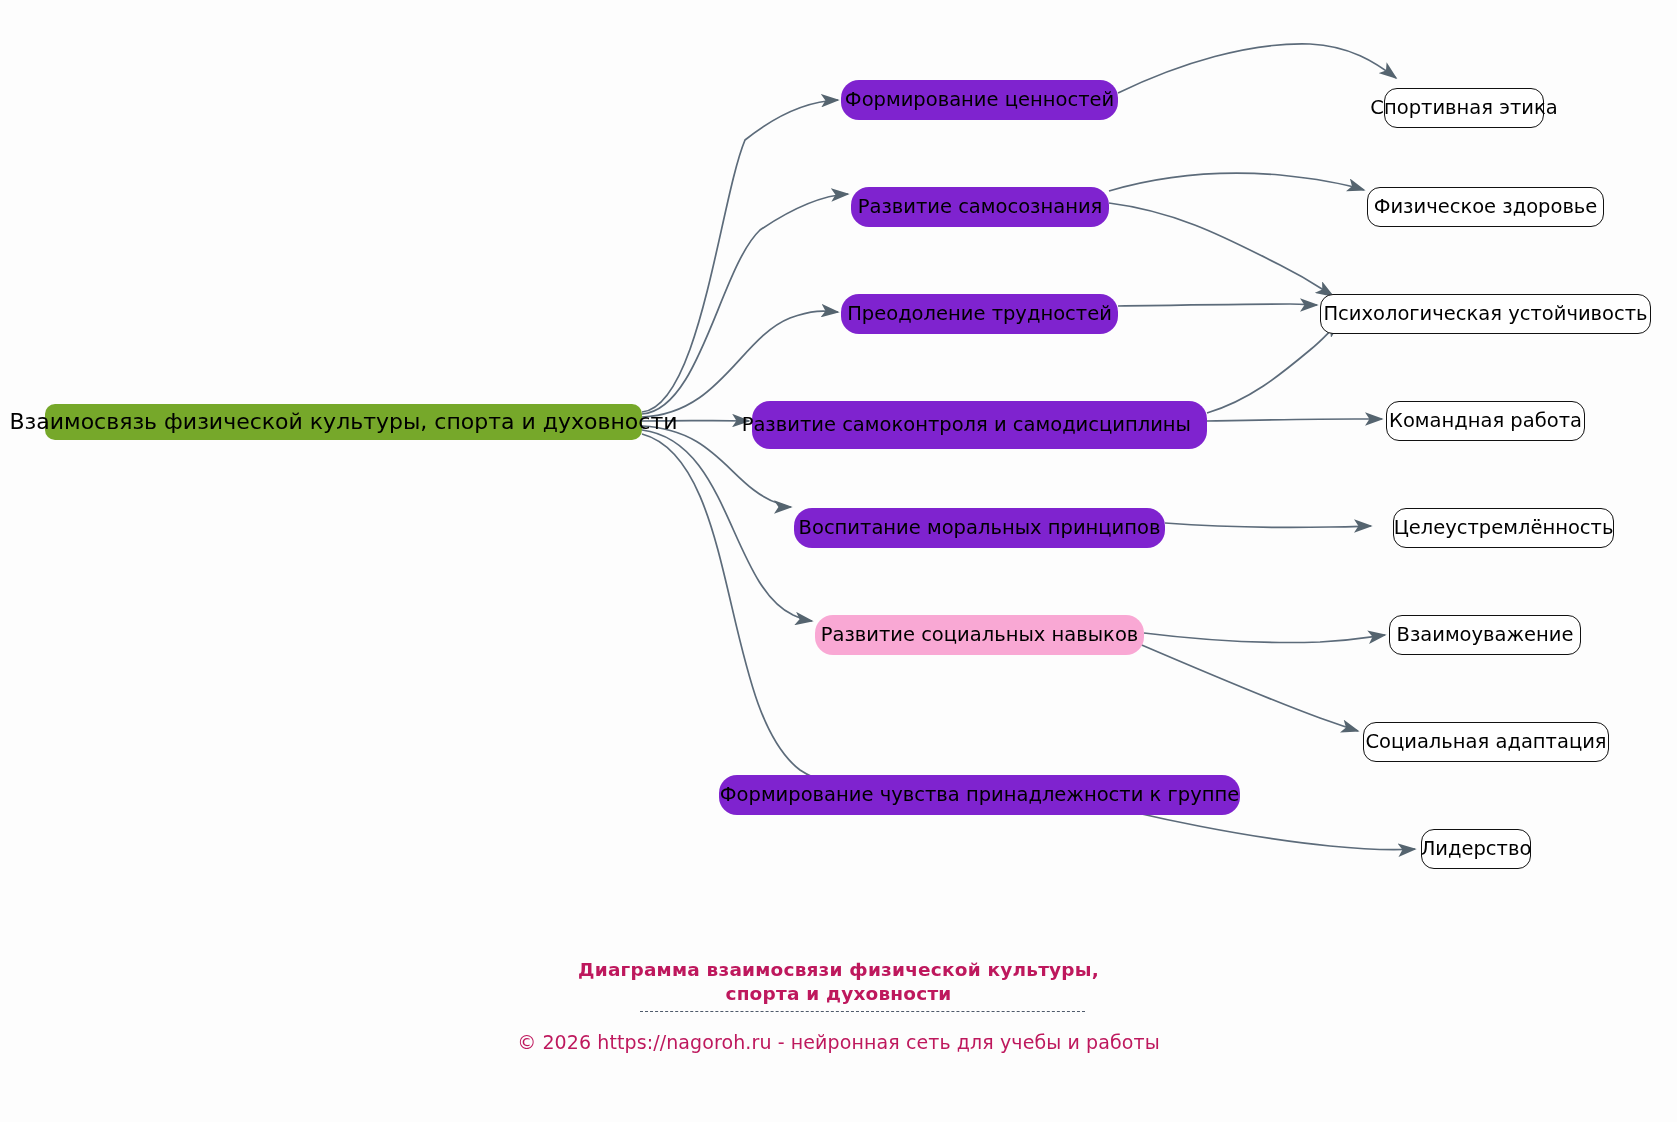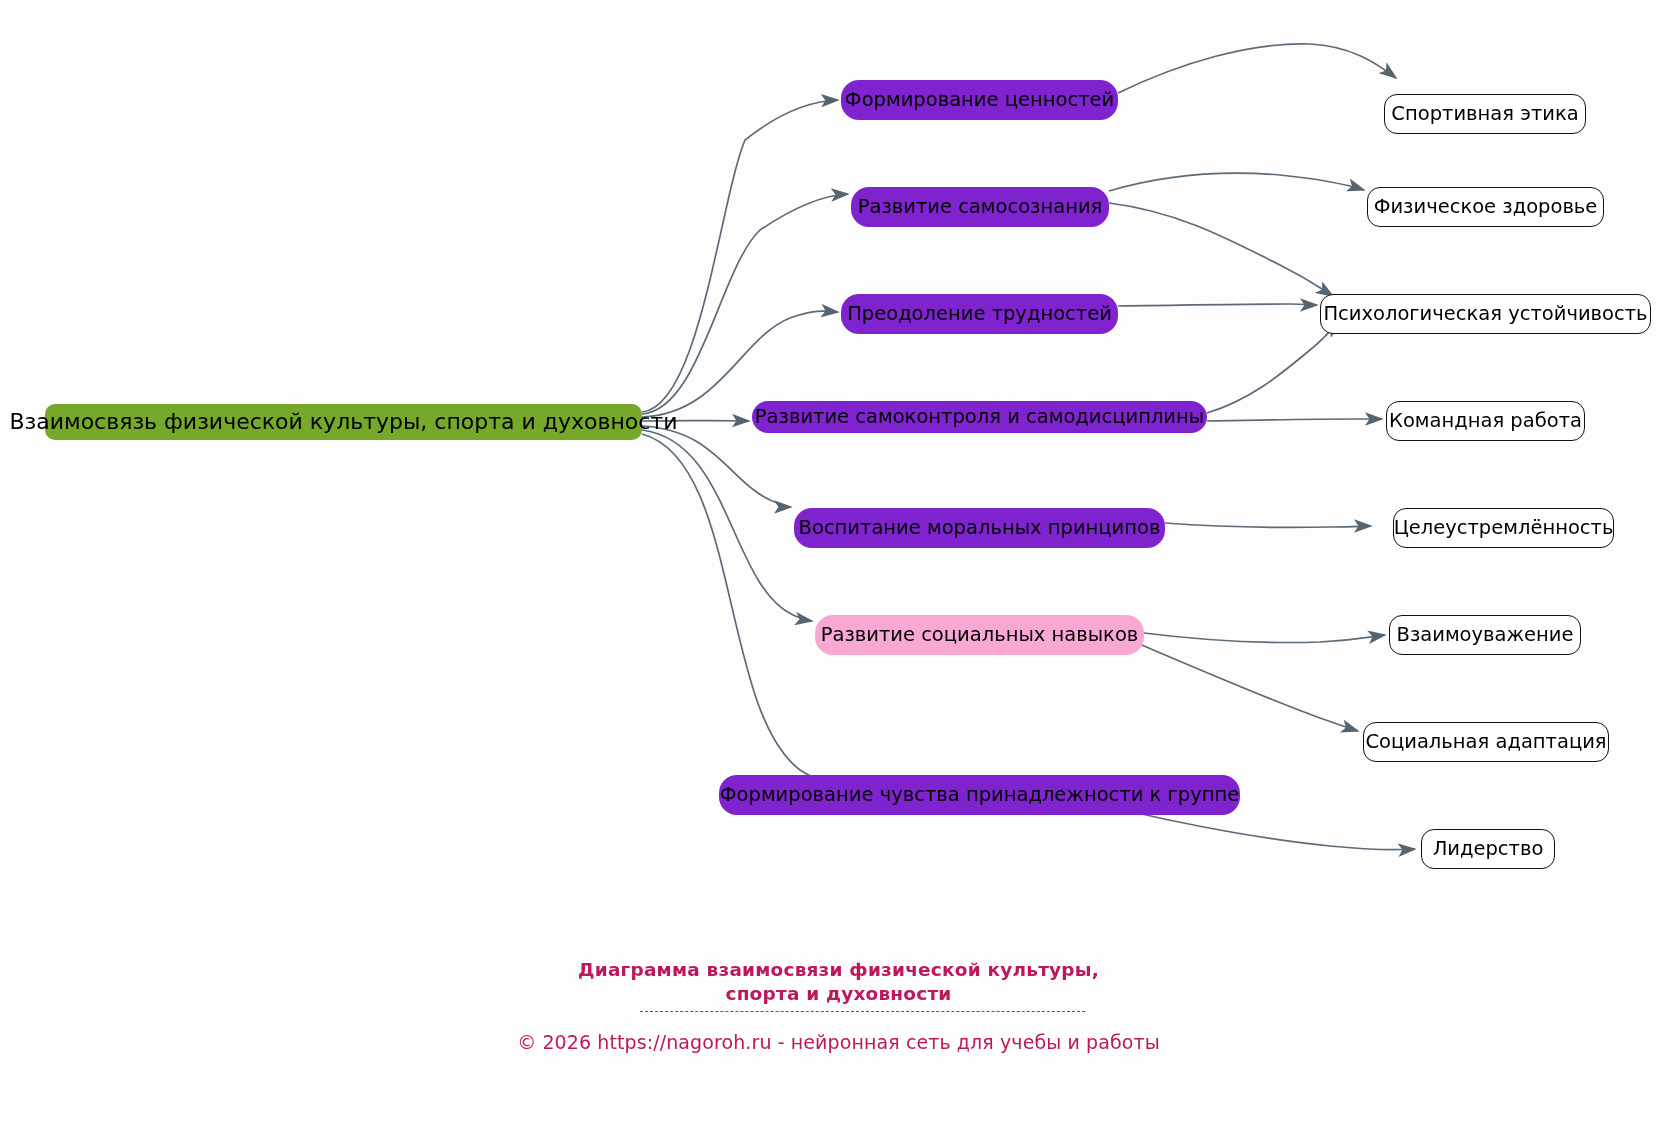--- a/index.html
+++ b/index.html
@@ -128,55 +128,55 @@
 
   <div class="node node-branch" style="left: 841px; top: 80px; width: 277px; height: 40px; background: rgb(127, 35, 207);">
     <span>Формирование ценностей</span>
   </div>
   <div class="node node-branch" style="left: 851px; top: 187px; width: 258px; height: 40px; background: rgb(127, 35, 207);">
     <span>Развитие самосознания</span>
   </div>
   <div class="node node-branch" style="left: 841px; top: 294px; width: 277px; height: 40px; background: rgb(127, 35, 207);">
     <span>Преодоление трудностей</span>
   </div>
-  <div class="node node-branch" style="left: 752px; top: 401px; width: 455px; height: 32px; background: rgb(127, 35, 207);">
+  <div class="node node-branch" style="left: 752px; top: 401px; width: 455px; height: 48px; background: rgb(127, 35, 207); justify-content: flex-end;">
     <span>Развитие самоконтроля и самодисциплины</span>
   </div>
   <div class="node node-branch" style="left: 794px; top: 508px; width: 371px; height: 40px; background: rgb(127, 35, 207);">
     <span>Воспитание моральных принципов</span>
   </div>
   <div class="node node-branch" style="left: 815px; top: 615px; width: 329px; height: 40px; background: #f9a8d4;">
     <span>Развитие социальных навыков</span>
   </div>
   <div class="node node-branch" style="left: 719px; top: 775px; width: 521px; height: 40px; background: rgb(127, 35, 207);">
     <span>Формирование чувства принадлежности к группе</span>
   </div>
 
-  <div class="node node-leaf" style="left: 1384px; top: 94px; width: 202px; height: 40px;">
+  <div class="node node-leaf" style="left: 1384px; top: 88px; width: 160px; height: 40px;">
     <span>Спортивная этика</span>
   </div>
   <div class="node node-leaf" style="left: 1367px; top: 187px; width: 237px; height: 40px;">
     <span>Физическое здоровье</span>
   </div>
   <div class="node node-leaf" style="left: 1320px; top: 294px; width: 331px; height: 40px;">
     <span>Психологическая устойчивость</span>
   </div>
   <div class="node node-leaf" style="left: 1386px; top: 401px; width: 199px; height: 40px;">
     <span>Командная работа</span>
   </div>
   <div class="node node-leaf" style="left: 1375px; top: 508px; width: 221px; height: 40px; margin-left: 18px;">
     <span>Целеустремлённость</span>
   </div>
   <div class="node node-leaf" style="left: 1389px; top: 615px; width: 192px; height: 40px;">
     <span>Взаимоуважение</span>
   </div>
   <div class="node node-leaf" style="left: 1363px; top: 722px; width: 246px; height: 40px;">
     <span>Социальная адаптация</span>
   </div>
-  <div class="node node-leaf" style="left: 1421px; top: 829px; width: 134px; height: 40px;">
+  <div class="node node-leaf" style="left: 1421px; top: 829px; width: 110px; height: 40px;">
     <span>Лидерство</span>
   </div>
 
   <div class="footer footer-title">
     <div>Диаграмма взаимосвязи физической культуры,</div>
     <div>спорта и духовности</div>
   </div>
   <div class="footer-rule"></div>
   <div class="footer footer-copy">© 2026 https://nagoroh.ru - нейронная сеть для учебы и работы</div>
 

